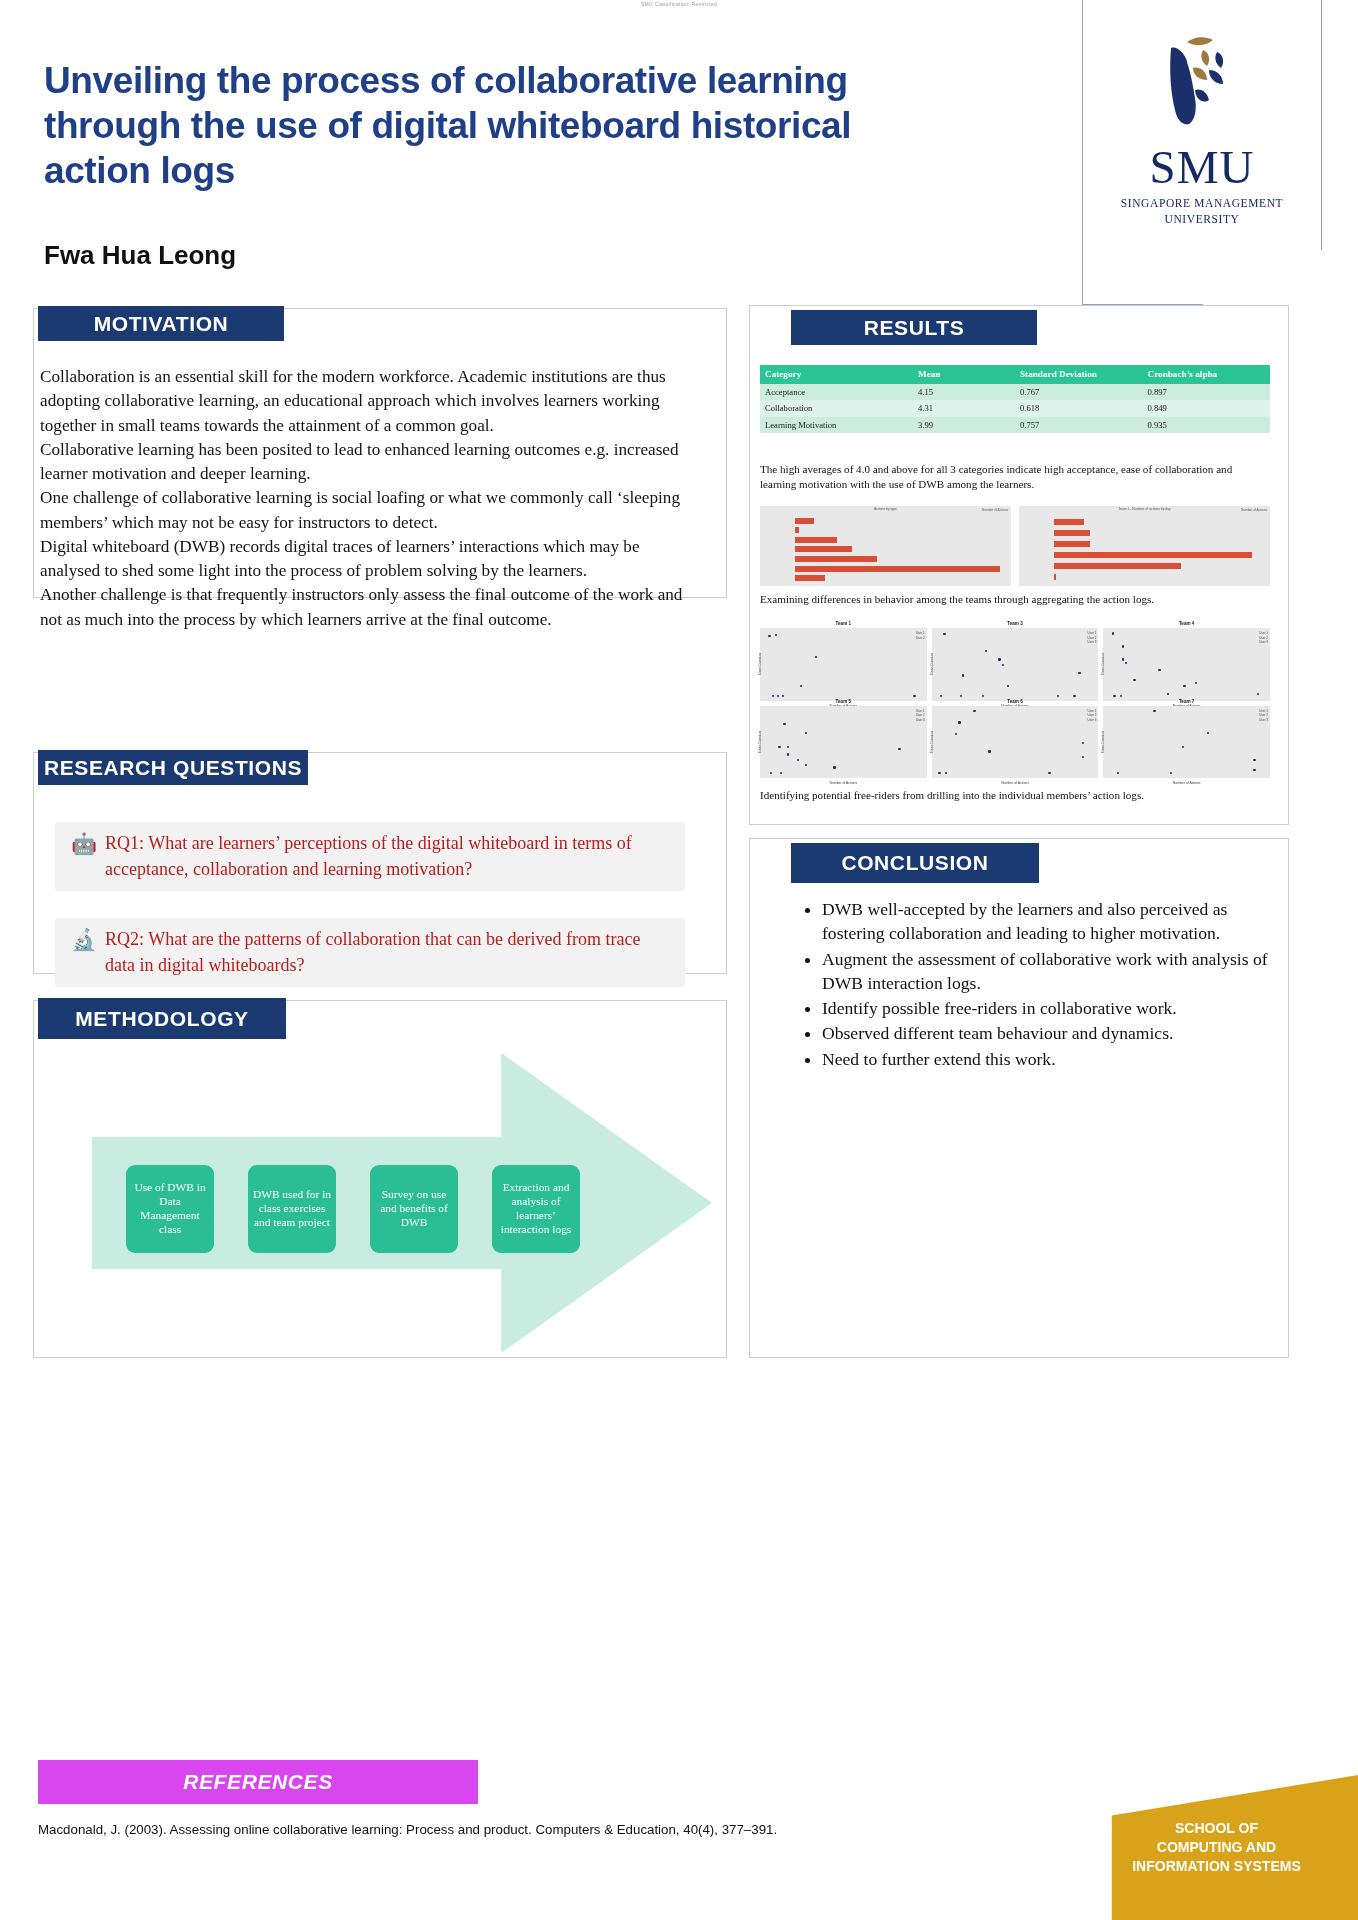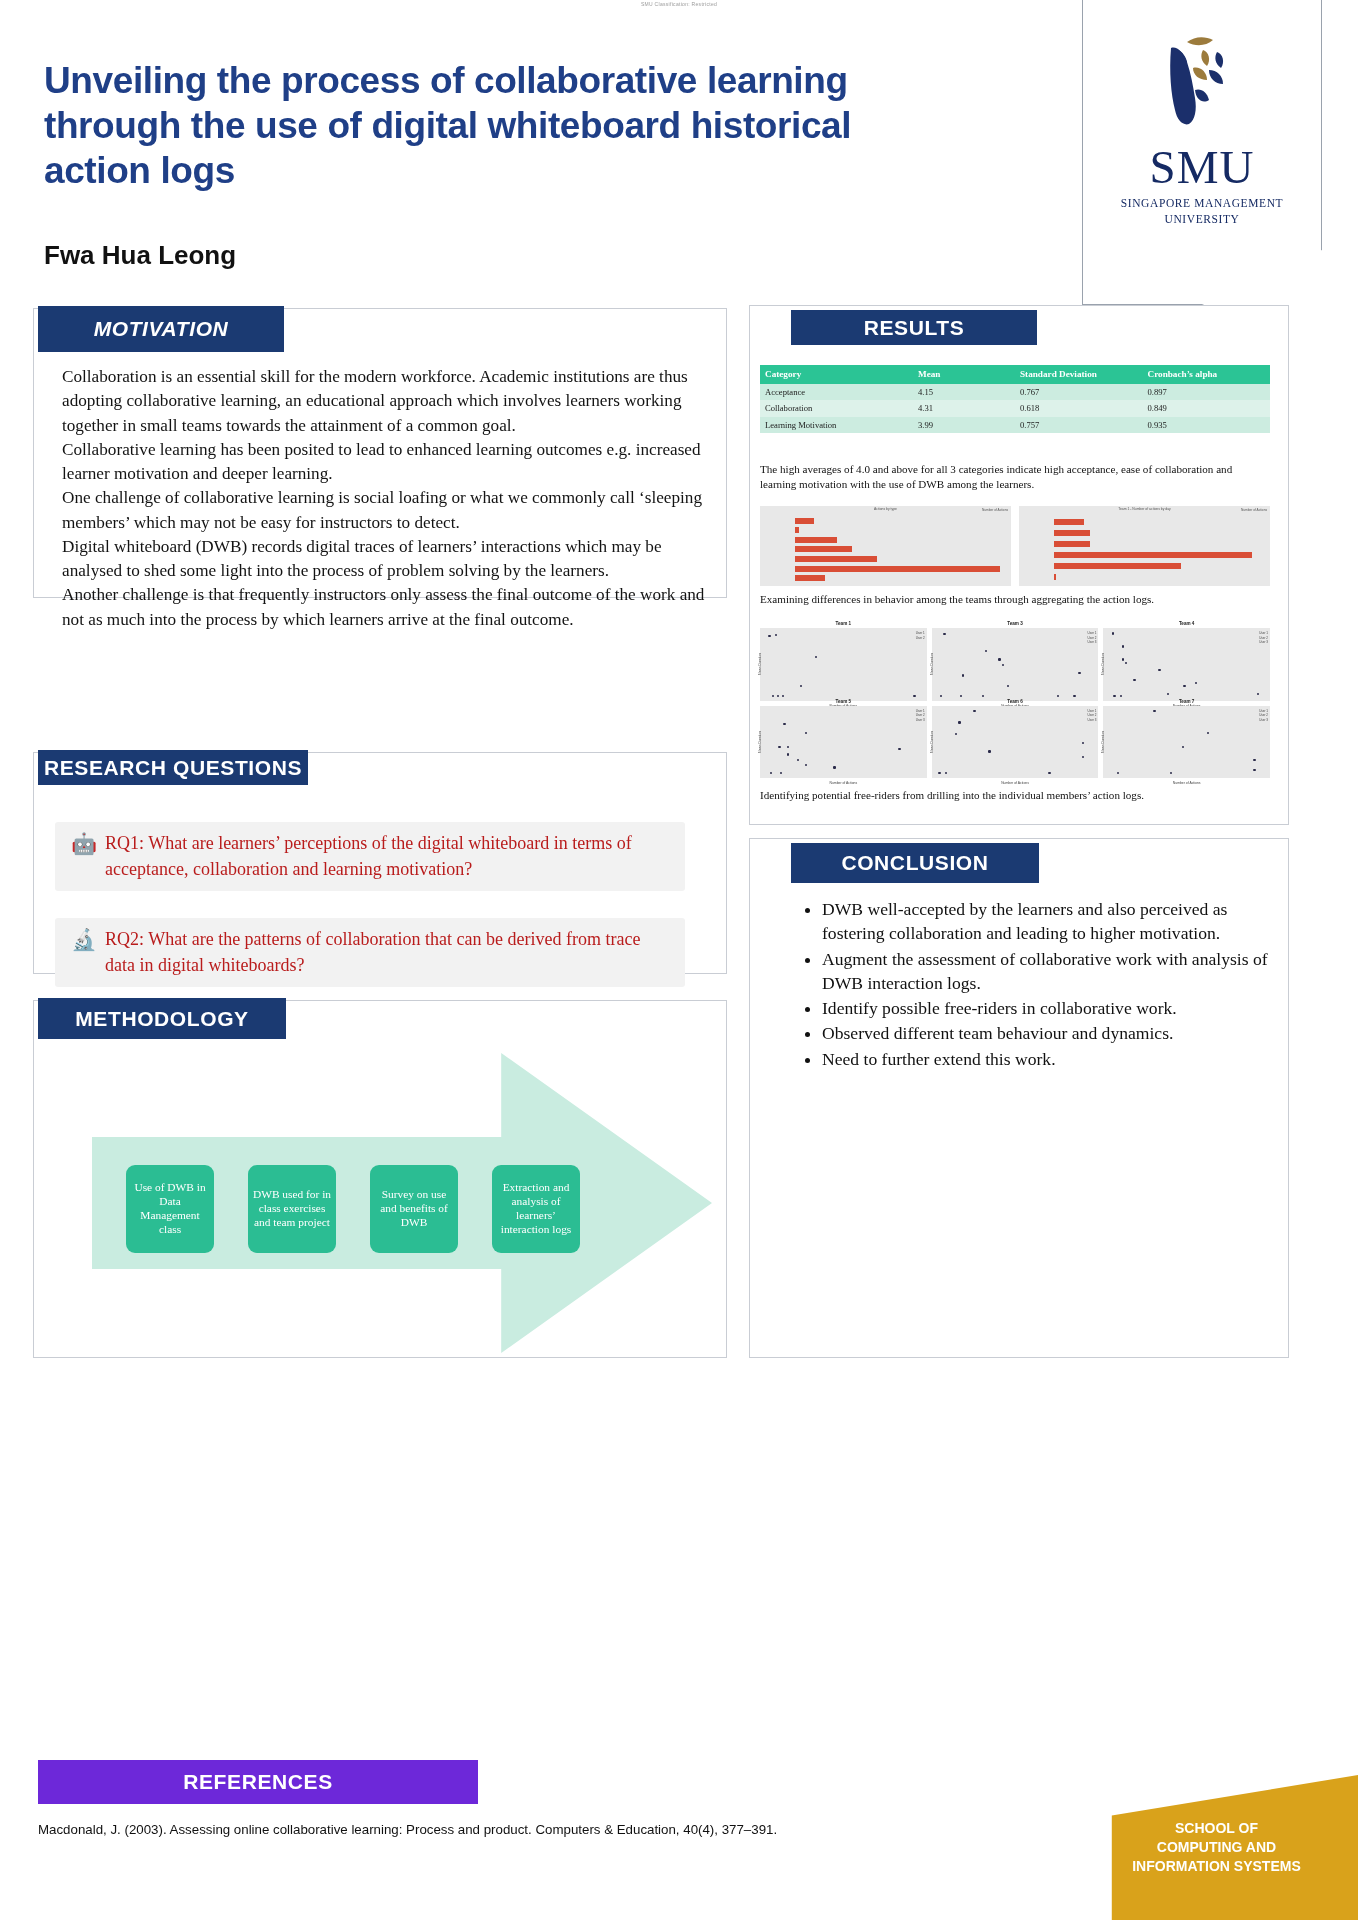--- a/index.html
+++ b/index.html
@@ -47,31 +47,31 @@
     letter-spacing: .6px; line-height: 1.35;
   }
 
   
   .panel { position: absolute; border: 1px solid #c9cdd4; background: #fff; }
   .bar {
     position: absolute; background: #1b3a72; color: #fff;
     font-size: 21px; font-weight: bold; letter-spacing: .6px;
     display: flex; align-items: center; justify-content: center;
   }
-  .bar.gold { background: #6d28d9; }
+  .bar.gold { background: #d946ef; font-style: italic; }
 
   .bodytext {
     font-family: "Liberation Serif", serif;
     font-size: 17.2px; line-height: 1.41; color: #131313;
   }
 
   
   #motivation-panel { left: 33px; top: 308px; width: 694px; height: 290px; }
-  #motivation-bar { left: 38px; top: 306px; width: 246px; height: 46px; font-style: italic; }
-  #motivation-text { position: absolute; left: 62px; top: 365px; width: 650px; }
+  #motivation-bar { left: 38px; top: 306px; width: 246px; height: 35px; }
+  #motivation-text { position: absolute; left: 40px; top: 365px; width: 650px; }
 
   
   #rq-panel { left: 33px; top: 752px; width: 694px; height: 222px; }
   #rq-bar { left: 38px; top: 750px; width: 270px; height: 35px; }
   .rq-item {
     position: absolute; left: 55px; width: 630px;
     background: #f2f2f2; border-radius: 3px;
     display: flex; align-items: flex-start; padding: 9px 12px 9px 8px;
   }
   .rq-icon { width: 42px; text-align: center; font-size: 21px; line-height: 1.2; flex: none; }

